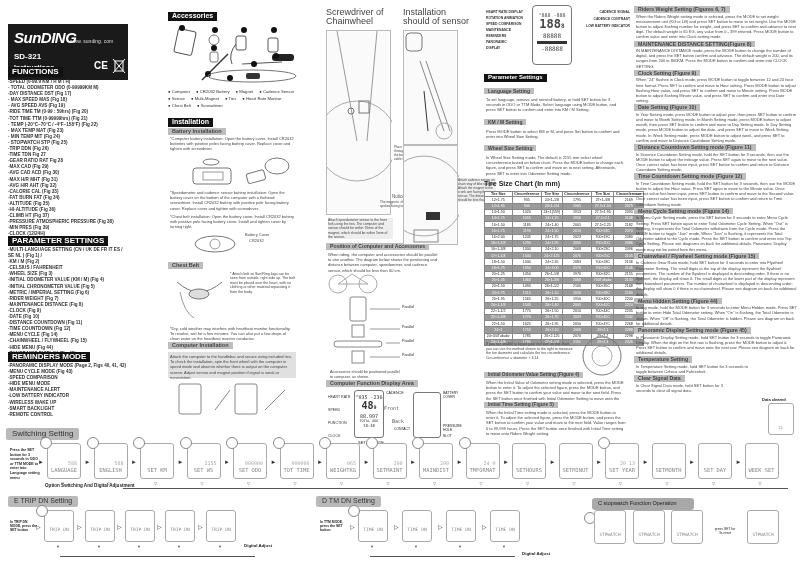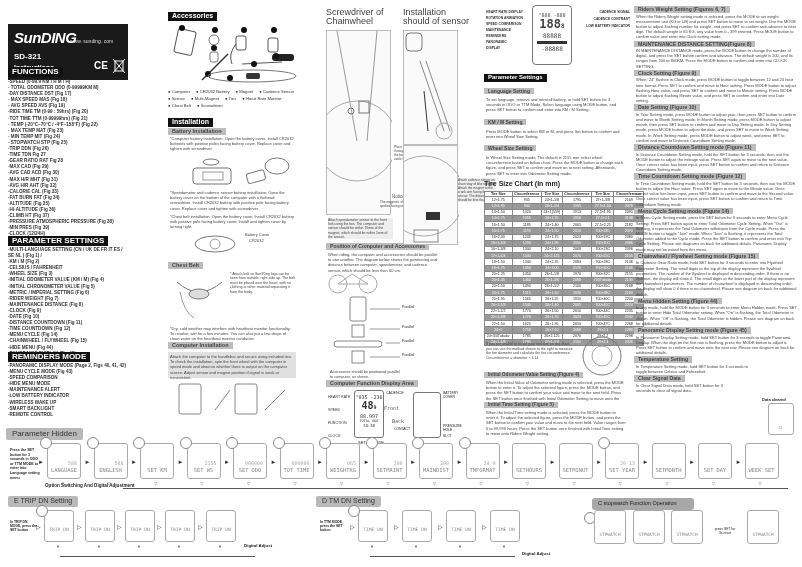--- a/index.html
+++ b/index.html
@@ -576,21 +576,21 @@
   <div><div class="hdr-gray" style="font-size:5.2px">Panoramic Display Setting mode (Figure 45)</div><div class="para" style="margin:1px 2px 1px">In Panoramic Display Setting mode, hold SET button for 3 seconds to toggle Panoramic Display. When the digit on the first row is flashing, press the MODE button to adjust it. Press SET button to confirm and move onto the next row. Please see diagram on back for additional details.</div></div>
   <div style="width:120px"><div class="hdr-gray" style="font-size:5.2px">Temperature Setting</div><div class="para" style="margin:1px 2px 1px">In Temperature Setting mode, hold SET button for 3 seconds to toggle between Celsius and Fahrenheit.</div></div>
   <div style="width:100px"><div class="hdr-gray" style="font-size:5.2px">Clear Signal Data</div><div class="para" style="margin:1px 2px 1px">In Clear Signal Data mode, hold SET button for 3 seconds to clear all signal data.</div></div>
 </div>
 <div class="abs" style="left:762px;top:397px;font-size:4px;font-weight:bold">Data cleared</div>
 <div class="lcd" style="left:768px;top:403px;width:26px;height:32px">
     <div class="lbl" style="font-size:4px">CL</div>
   </div>
 
 <div class="abs" style="left:6px;top:428px">
-  <div class="hdr-gray-lg">Parameter Hidden</div>
+  <div class="hdr-gray-lg">Switching Setting</div>
 </div>
 <div class="abs" style="left:10px;top:448px;width:32px;font-size:3.6px;font-weight:bold;line-height:4.6px">Press the SET button for 3 seconds in ODO or TTM MODE to enter into Language setting menu</div>
 <div id="flow-row"></div>
 <div class="abs" style="left:45px;top:483px;font-size:4.6px;font-weight:bold">Option Switching And Digital  Adjustment</div>
 <div class="hline" style="left:123px;top:488px;width:665px"></div>
 
 <div class="abs" style="left:8px;top:496px">
   <div class="hdr-gray-lg" style="font-size:7px">E TRIP DN Setting</div>
 </div>
 <div class="abs" style="left:10px;top:520px;width:28px;font-size:3.4px;font-weight:bold;line-height:4.2px">In TRIP DN MODE, press the SET button</div>

